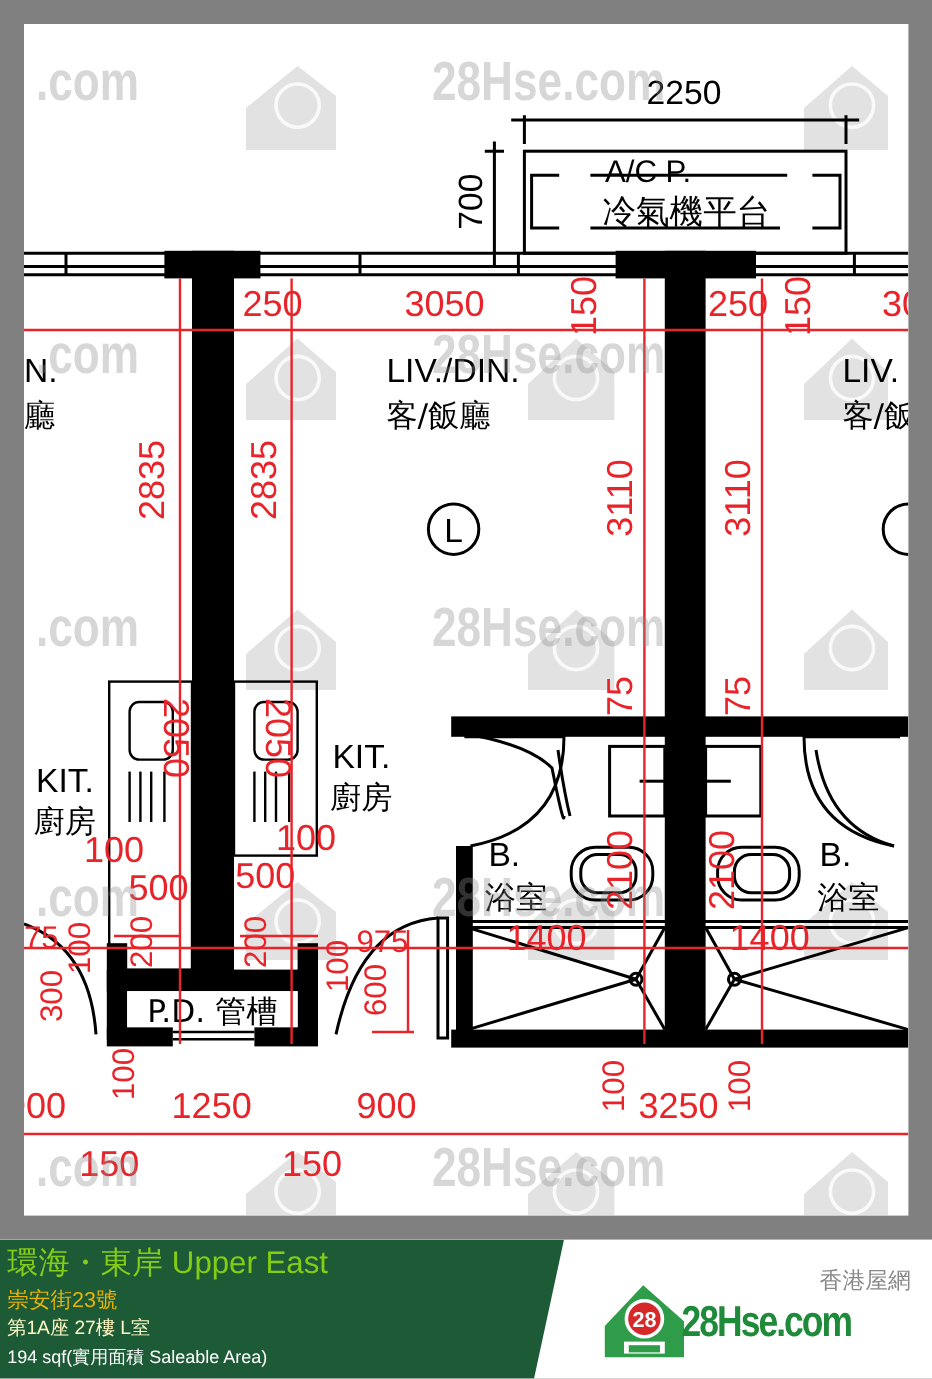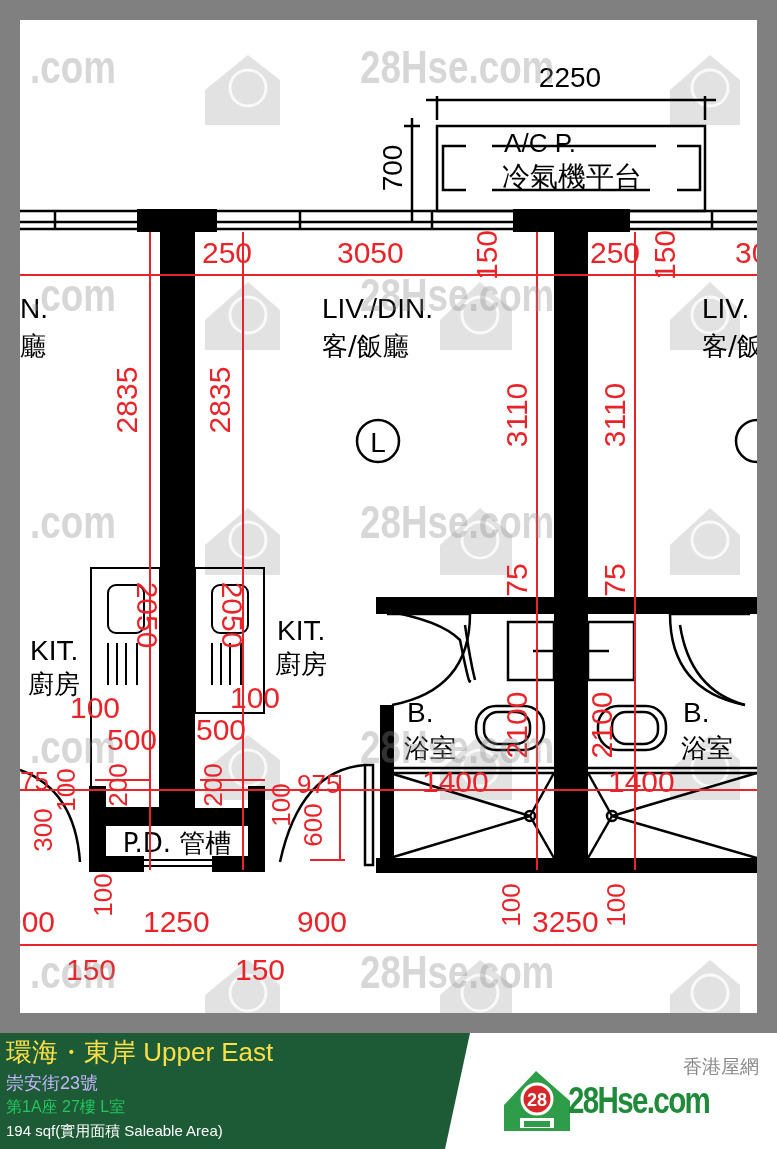--- a/index.html
+++ b/index.html
@@ -2,23 +2,23 @@
 <html><head>
 <meta charset="utf-8">
 <style>
   html, body { margin:0; padding:0; }
   body { width:777px; height:1149px; background:#808080; position:relative; overflow:hidden; font-family:"Liberation Sans", sans-serif; }
   .plan { position:absolute; left:20px; top:20px; width:737px; height:993px; background:#ffffff; overflow:hidden; }
   .plan svg { position:absolute; left:0; top:0; }
   .banner { position:absolute; left:0; top:1033px; width:777px; height:116px; background:#ffffff; }
   .banner-green { position:absolute; left:0; top:0; width:470px; height:116px; background:#1d5a36;
     clip-path: polygon(0 0, 470px 0, 445px 116px, 0 116px); }
-  .b-title { position:absolute; left:6px; top:2px; color:#fde047; font-size:26px; font-weight:normal; white-space:nowrap; }
-  .b-addr { position:absolute; left:6px; top:38px; color:#c4b5fd; font-size:18px; white-space:nowrap; }
-  .b-unit { position:absolute; left:6px; top:64px; color:#22c55e; font-size:16px; white-space:nowrap; }
+  .b-title { position:absolute; left:6px; top:2px; color:#84cc16; font-size:26px; font-weight:normal; white-space:nowrap; }
+  .b-addr { position:absolute; left:6px; top:38px; color:#eab308; font-size:18px; white-space:nowrap; }
+  .b-unit { position:absolute; left:6px; top:64px; color:#fef9c3; font-size:16px; white-space:nowrap; }
   .b-area { position:absolute; left:6px; top:89px; color:#fff; font-size:15px; white-space:nowrap; }
   .logo { position:absolute; left:500px; top:30px; width:240px; height:70px; }
   .logo-sub { position:absolute; left:683px; top:1054px; font-size:19px; color:#888; white-space:nowrap; }
   .logo-text { position:absolute; left:568px; top:1080px; font-size:36px; font-weight:bold; color:#1f8a3a; letter-spacing:-2px; white-space:nowrap; transform:scaleX(0.82); transform-origin:left; }
   .wm { position:absolute; font-size:46px; font-weight:bold; color:rgba(140,140,140,0.35); white-space:nowrap; transform:scaleX(0.8); transform-origin:left; pointer-events:none; }
 </style>
 </head>
 <body>
 
 <div class="plan">

